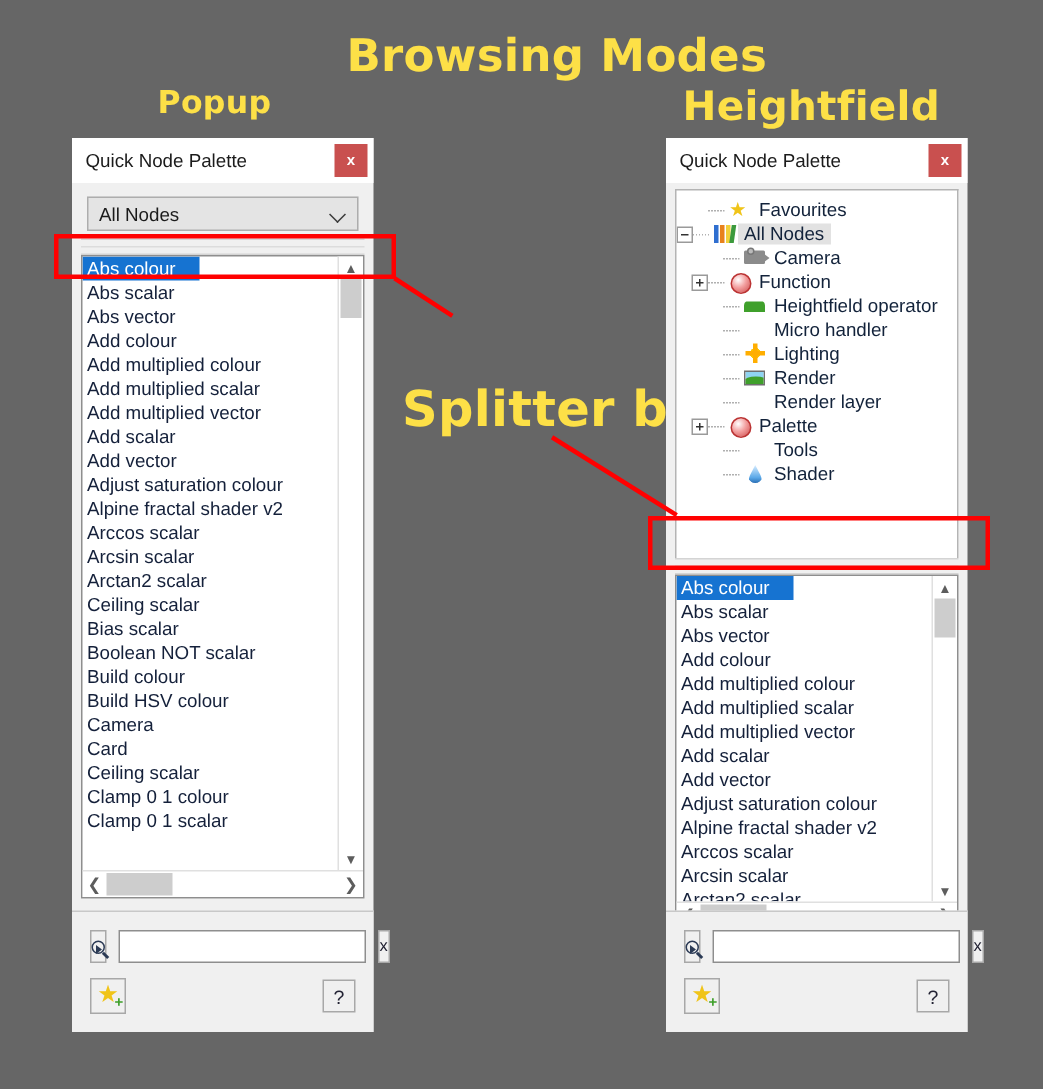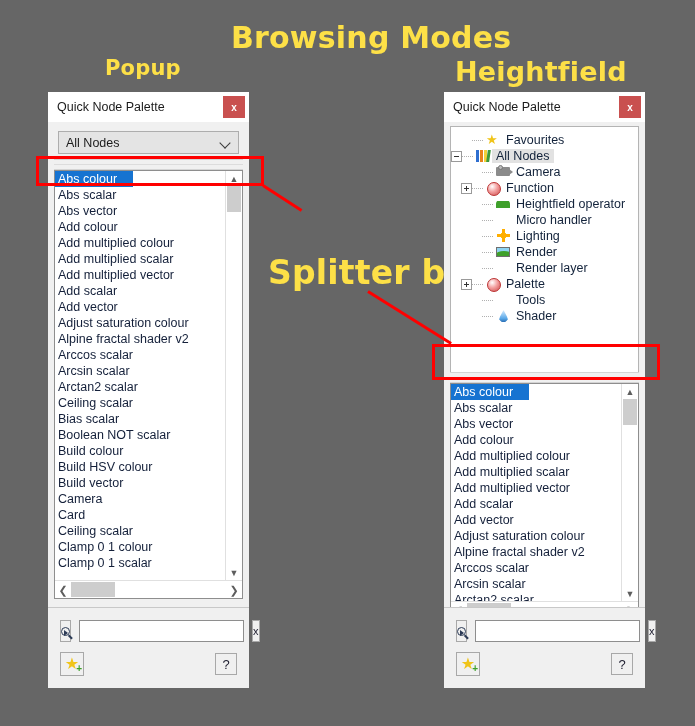--- a/index.html
+++ b/index.html
@@ -455,21 +455,20 @@
             <div class="list-item">Adjust saturation colour</div>
             <div class="list-item">Alpine fractal shader v2</div>
             <div class="list-item">Arccos scalar</div>
             <div class="list-item">Arcsin scalar</div>
             <div class="list-item">Arctan2 scalar</div>
             <div class="list-item">Ceiling scalar</div>
             <div class="list-item">Bias scalar</div>
             <div class="list-item">Boolean NOT scalar</div>
             <div class="list-item">Build colour</div>
             <div class="list-item">Build HSV colour</div>
-            <div class="list-item">Build vector</div>
             <div class="list-item">Camera</div>
             <div class="list-item">Card</div>
             <div class="list-item">Ceiling scalar</div>
             <div class="list-item">Clamp 0 1 colour</div>
             <div class="list-item">Clamp 0 1 scalar</div>
           </div>
         <div class="vscroll">
           <div class="vs-arrow top">▲</div>
           <div class="vs-track">
             <div class="vs-thumb"></div>

